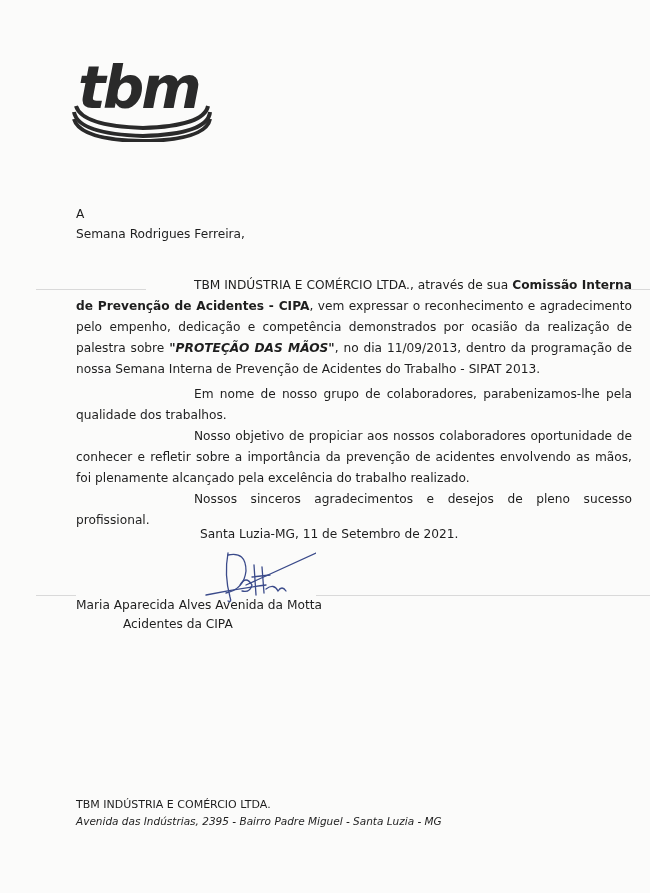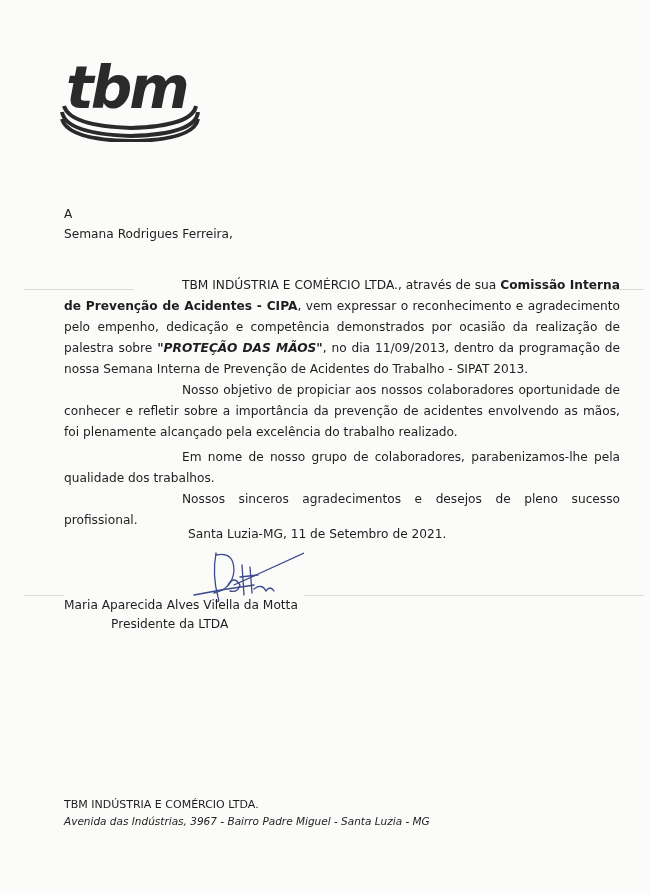--- a/index.html
+++ b/index.html
@@ -3,21 +3,21 @@
   <meta charset="utf-8">
   <style>
     html, body { margin: 0; padding: 0; }
     body {
       width: 650px; height: 893px; overflow: hidden;
       background: #fbfbfa;
       font-family: "DejaVu Sans", sans-serif;
       color: #1e1e1e;
       position: relative;
     }
-    .page { position: absolute; left: 4px; top: 0; width: 626px; height: 893px; }
+    .page { position: absolute; left: 16px; top: 0; width: 626px; height: 893px; }
     .logo { position: absolute; left: 52px; top: 60px; width: 150px; height: 82px; }
     .logo-text {
       position: absolute; left: 10px; top: -6px;
       font-family: "DejaVu Sans", sans-serif; font-weight: bold; font-style: italic;
       font-size: 58px; letter-spacing: -3px; color: #2a2a2a;
     }
     .logo svg { position: absolute; left: 0; top: 0; }
     .text { position: absolute; font-size: 12.2px; line-height: 19px; white-space: nowrap; }
     .recipient-a { left: 60px; top: 205px; }
     .recipient-name { left: 60px; top: 225px; }
@@ -54,22 +54,22 @@
   </div>
 
   <div class="text recipient-a">A</div>
   <div class="text recipient-name">Semana Rodrigues Ferreira,</div>
 
   <div class="rule" style="left:20px; top:289px; width:110px;"></div>
   <div class="rule" style="left:590px; top:289px; width:50px;"></div>
 
   <div class="body">
     <p class="indent"><span>TBM INDÚSTRIA E COMÉRCIO LTDA.</span><span>, através de sua </span><span class="bold">Comissão Interna de Prevenção de Acidentes - CIPA</span><span>, vem expressar o reconhecimento e agradecimento pelo empenho, dedicação e competência demonstrados por ocasião da realização de palestra sobre </span><span class="bold-italic">"PROTEÇÃO DAS MÃOS"</span><span>, no dia 11/09/2013, dentro da programação de nossa Semana Interna de Prevenção de Acidentes do Trabalho - SIPAT 2013.</span></p>
+    <p class="indent" style="margin-top:4px">Em nome de nosso grupo de colaboradores, parabenizamos-lhe pela qualidade dos trabalhos.</p>
     <p class="indent">Nosso objetivo de propiciar aos nossos colaboradores oportunidade de conhecer e refletir sobre a importância da prevenção de acidentes envolvendo as mãos, foi plenamente alcançado pela excelência do trabalho realizado.</p>
-    <p class="indent" style="margin-top:4px">Em nome de nosso grupo de colaboradores, parabenizamos-lhe pela qualidade dos trabalhos.</p>
     <p class="indent">Nossos sinceros agradecimentos e desejos de pleno sucesso profissional.</p>
   </div>
 
   <div class="text date">Santa Luzia-MG, 11 de Setembro de 2021.</div>
 
   <svg class="signature" viewBox="0 0 150 65">
     <g fill="none" stroke="#3a4a8a" stroke-width="1.3" stroke-linecap="round">
       <path d="M62 8 Q58 30 64 52 Q66 58 62 56"></path>
       <path d="M62 10 Q80 6 80 26 Q78 44 60 48"></path>
       <path d="M40 50 Q70 44 100 40"></path>
@@ -78,21 +78,21 @@
       <path d="M96 22 L98 48"></path>
       <path d="M86 32 L104 30"></path>
       <path d="M100 44 Q108 38 112 46 Q116 40 120 46"></path>
       <path d="M80 40 L150 8"></path>
     </g>
   </svg>
 
   <div class="rule" style="left:20px; top:595px; width:40px;"></div>
   <div class="rule" style="left:300px; top:595px; width:340px;"></div>
 
-  <div class="text signer">Maria Aparecida Alves Vilella da Motta</div>
-  <div class="text role">Presidente da LTDA</div>
+  <div class="text signer">Maria Aparecida Alves Avenida da Motta</div>
+  <div class="text role">Acidentes da CIPA</div>
 
   <div class="footer">
     <div class="title-line">TBM INDÚSTRIA E COMÉRCIO LTDA.</div>
-    <div class="italic">Avenida das Indústrias, 3967 - Bairro Padre Miguel - Santa Luzia - MG</div>
+    <div class="italic">Avenida das Indústrias, 2395 - Bairro Padre Miguel - Santa Luzia - MG</div>
   </div>
 
 </div>
 
 </body></html>

